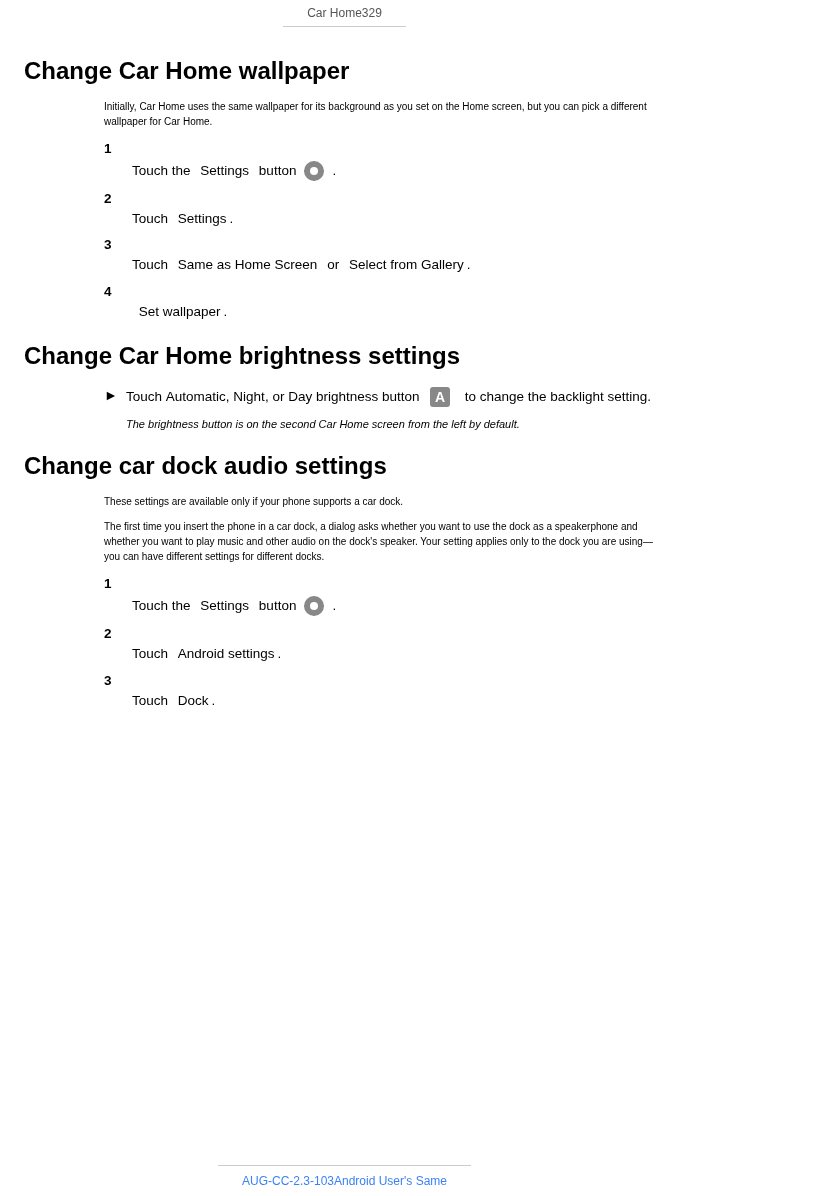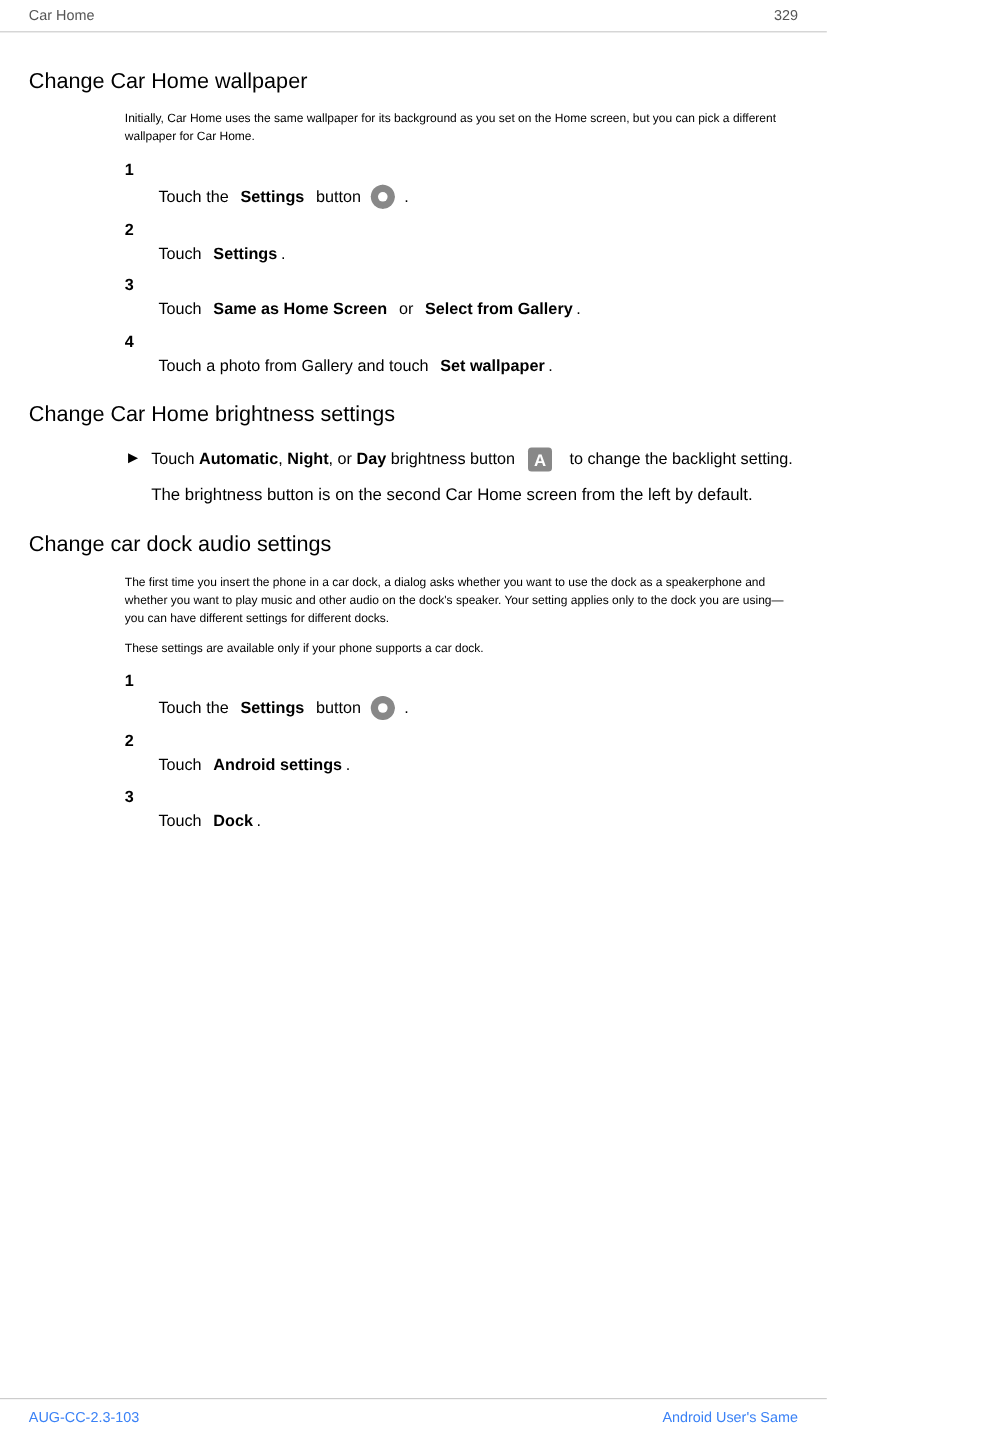--- a/index.html
+++ b/index.html
@@ -12,20 +12,21 @@
       width: 827px;
       min-height: 1196px;
       position: relative;
     }
 
     .page-container {
       width: 689px;
       min-height: 1196px;
       display: flex;
       flex-direction: column;
+      align-items: center;
     }
 
     
     .header-bar {
       display: flex;
       justify-content: space-between;
       align-items: center;
       padding: 6px 24px;
       border-bottom: 1px solid #ccc;
       font-size: 12px;
@@ -33,22 +34,22 @@
     }
 
     
     .main-content {
       flex: 1;
       padding: 20px 24px 20px 24px;
     }
 
     
     .section-heading {
-      font-size: 18px;
-      font-weight: normal;
+      font-size: 24px;
+      font-weight: bold;
       margin-bottom: 14px;
       margin-top: 24px;
     }
 
     .section-heading:first-child {
       margin-top: 0;
     }
 
     
     .indented-block {
@@ -86,21 +87,21 @@
     .list-content {
       flex: 1;
       display: flex;
       align-items: center;
       flex-wrap: wrap;
       gap: 3px;
       margin-top: 20px;
     }
 
     .bold-text {
-      font-weight: bold;
+      font-weight: normal;
     }
 
     
     .gear-icon {
       display: inline-flex;
       align-items: center;
       justify-content: center;
       width: 24px;
       height: 24px;
       margin: 0 3px;
@@ -127,23 +128,24 @@
       font-size: 14px;
       min-width: 22px;
       margin-top: 1px;
     }
 
     .bullet-content {
       flex: 1;
     }
 
     .sub-para {
-      font-size: 14px;
+      font-size: 11px;
       line-height: 1.5;
       margin-top: 6px;
+      font-style: italic;
     }
 
     
     .brightness-icon {
       display: inline-flex;
       align-items: center;
       justify-content: center;
       width: 26px;
       height: 26px;
       margin: 0 4px;
@@ -214,21 +216,21 @@
           <li>
             <span class="list-num">3</span>
             <span class="list-content">
               <span>Touch</span>&nbsp;<span class="bold-text">Same as Home Screen</span>&nbsp;<span>or</span>&nbsp;<span class="bold-text">Select from Gallery</span><span>.</span>
             </span>
           </li>
 
           <li>
             <span class="list-num">4</span>
             <span class="list-content">
-              <span>Touch a photo from Gallery and touch</span>&nbsp;<span class="bold-text">Set wallpaper</span><span>.</span>
+              &nbsp;<span class="bold-text">Set wallpaper</span><span>.</span>
             </span>
           </li>
         </ol>
       </div>
     </div>
 
     <div class="section-divider">
       <h2 class="section-heading">Change Car Home brightness settings</h2>
       <div class="indented-block">
         <ul class="bullet-list">
@@ -246,22 +248,22 @@
               <p class="sub-para">The brightness button is on the second Car Home screen from the left by default.</p>
             </div>
           </li>
         </ul>
       </div>
     </div>
 
     <div class="section-divider">
       <h2 class="section-heading">Change car dock audio settings</h2>
       <div class="indented-block">
+        <p class="intro-text">These settings are available only if your phone supports a car dock.</p>
         <p class="intro-text">The first time you insert the phone in a car dock, a dialog asks whether you want to use the dock as a speakerphone and whether you want to play music and other audio on the dock's speaker. Your setting applies only to the dock you are using—you can have different settings for different docks.</p>
-        <p class="intro-text">These settings are available only if your phone supports a car dock.</p>
         <ol class="numbered-list">
 
           <li>
             <span class="list-num">1</span>
             <span class="list-content">
               <span>Touch the</span>&nbsp;<span class="bold-text">Settings</span>&nbsp;<span>button</span>
               <span class="gear-icon">
                 <svg width="22" height="22" viewBox="0 0 22 22" fill="none" xmlns="http://www.w3.org/2000/svg">
                   <circle cx="11" cy="11" r="10" fill="#888"></circle>
                   <circle cx="11" cy="11" r="4" fill="#fff"></circle>

